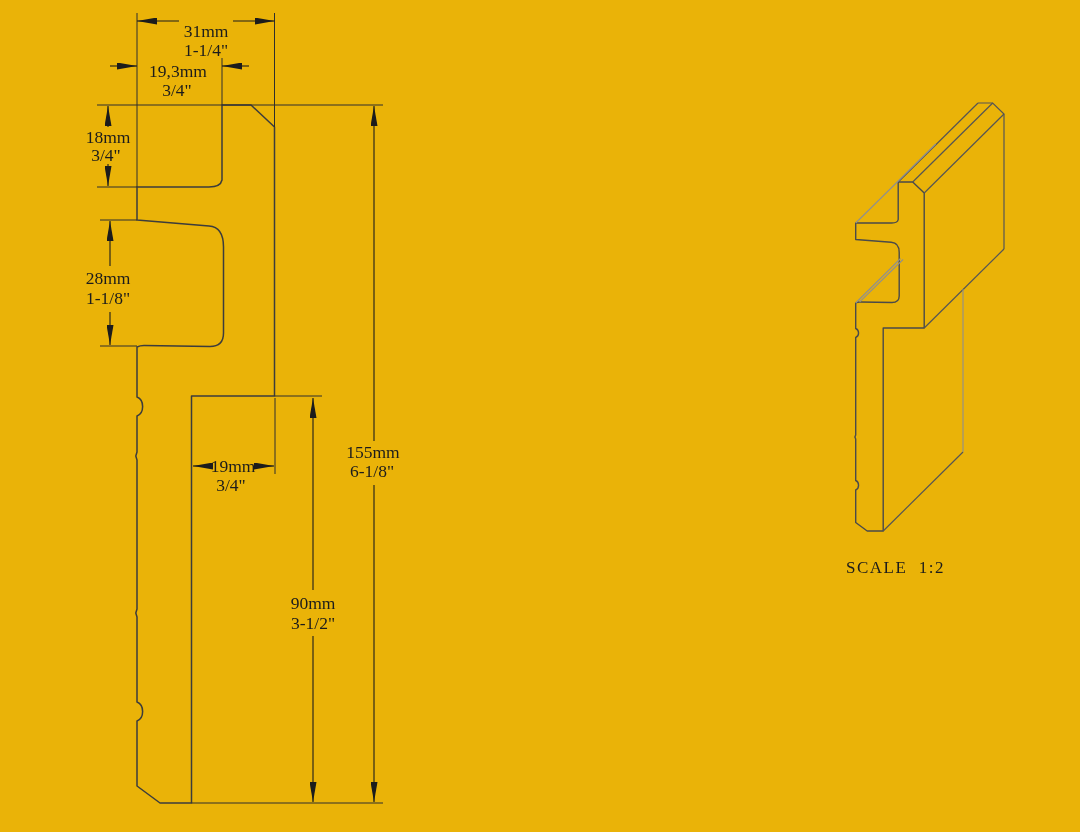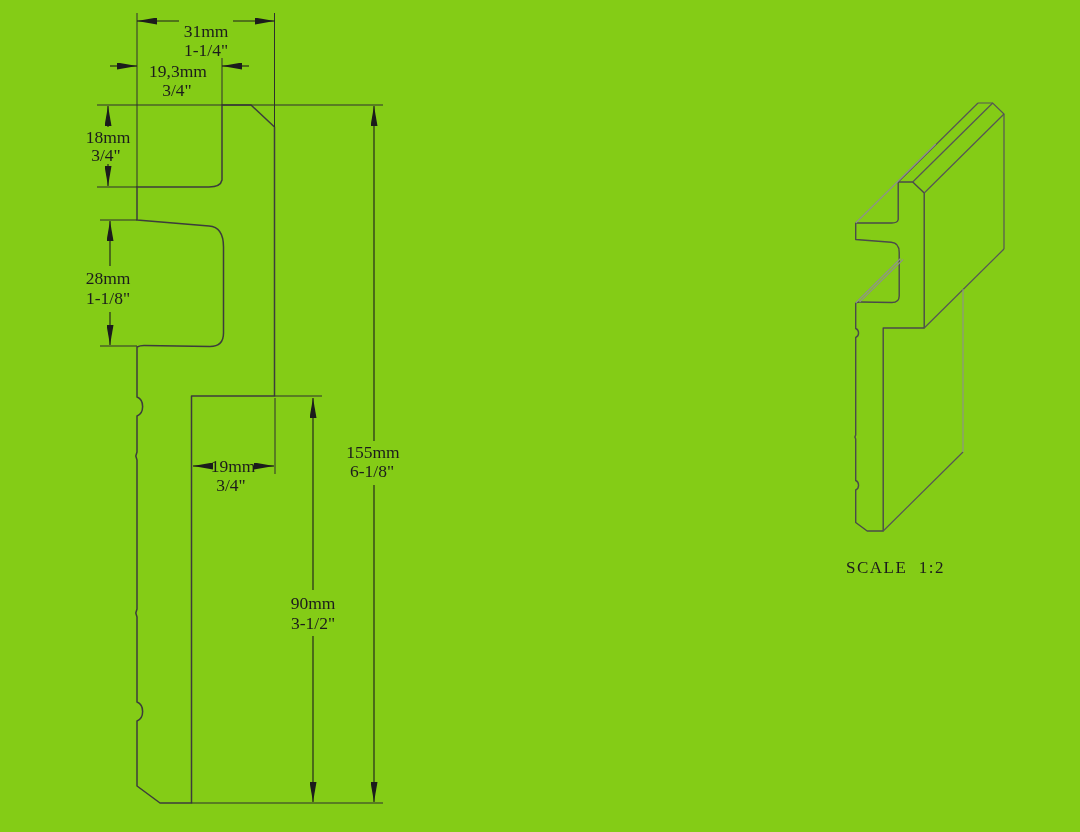--- a/index.html
+++ b/index.html
@@ -1,16 +1,16 @@
 <!DOCTYPE html>
 <html><head>
 <meta charset="utf-8">
 <style>
   html,body{margin:0;padding:0;background:#ffffff;}
-  .page{width:1080px;height:832px;background:#84cc16;position:relative;overflow:hidden;}
+  .page{width:1080px;height:832px;background:#eab308;position:relative;overflow:hidden;}
   svg{display:block;}
   svg text{
     font-family:"Liberation Serif","DejaVu Serif",serif;
     font-size:17.5px;
     fill:#1c1c1c;
     white-space:pre;
   }
   .dim-text{text-anchor:middle;}
   .scale-text{font-size:17px;letter-spacing:1.5px;}
   .profile{fill:none;stroke:#3c3c3c;stroke-width:1.5;stroke-linejoin:round;stroke-linecap:round;}

